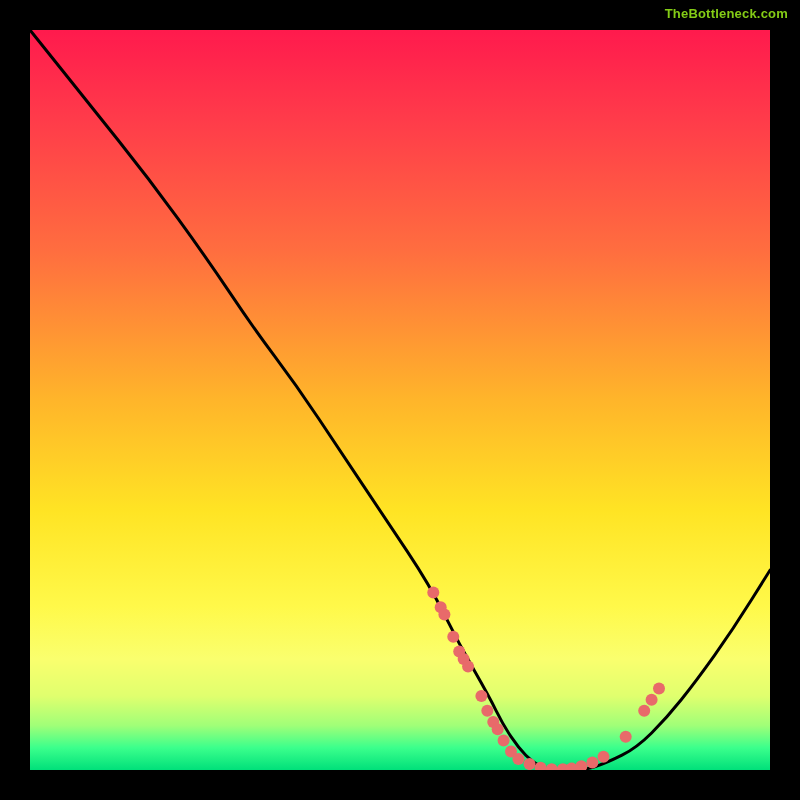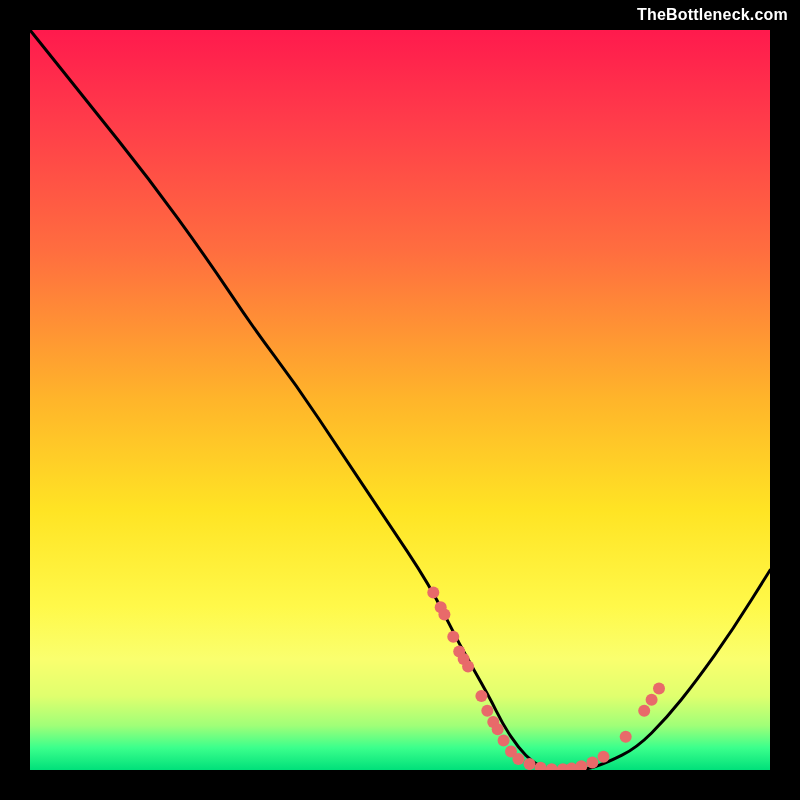--- a/index.html
+++ b/index.html
@@ -36,22 +36,22 @@
       #e0ff6e 90%,
       #a0ff78 94%,
       #3bff8c 97%,
       #00e07a 100%
     );
   }
   .watermark {
     position: absolute;
     top: 6px;
     right: 12px;
-    color: #ffffff;
-    font-size: 16px;
+    color: #84cc16;
+    font-size: 13px;
     font-weight: 600;
     letter-spacing: 0.2px;
     user-select: none;
   }
   svg.curve {
     position: absolute;
     left: 0;
     top: 0;
     width: 740px;
     height: 740px;

